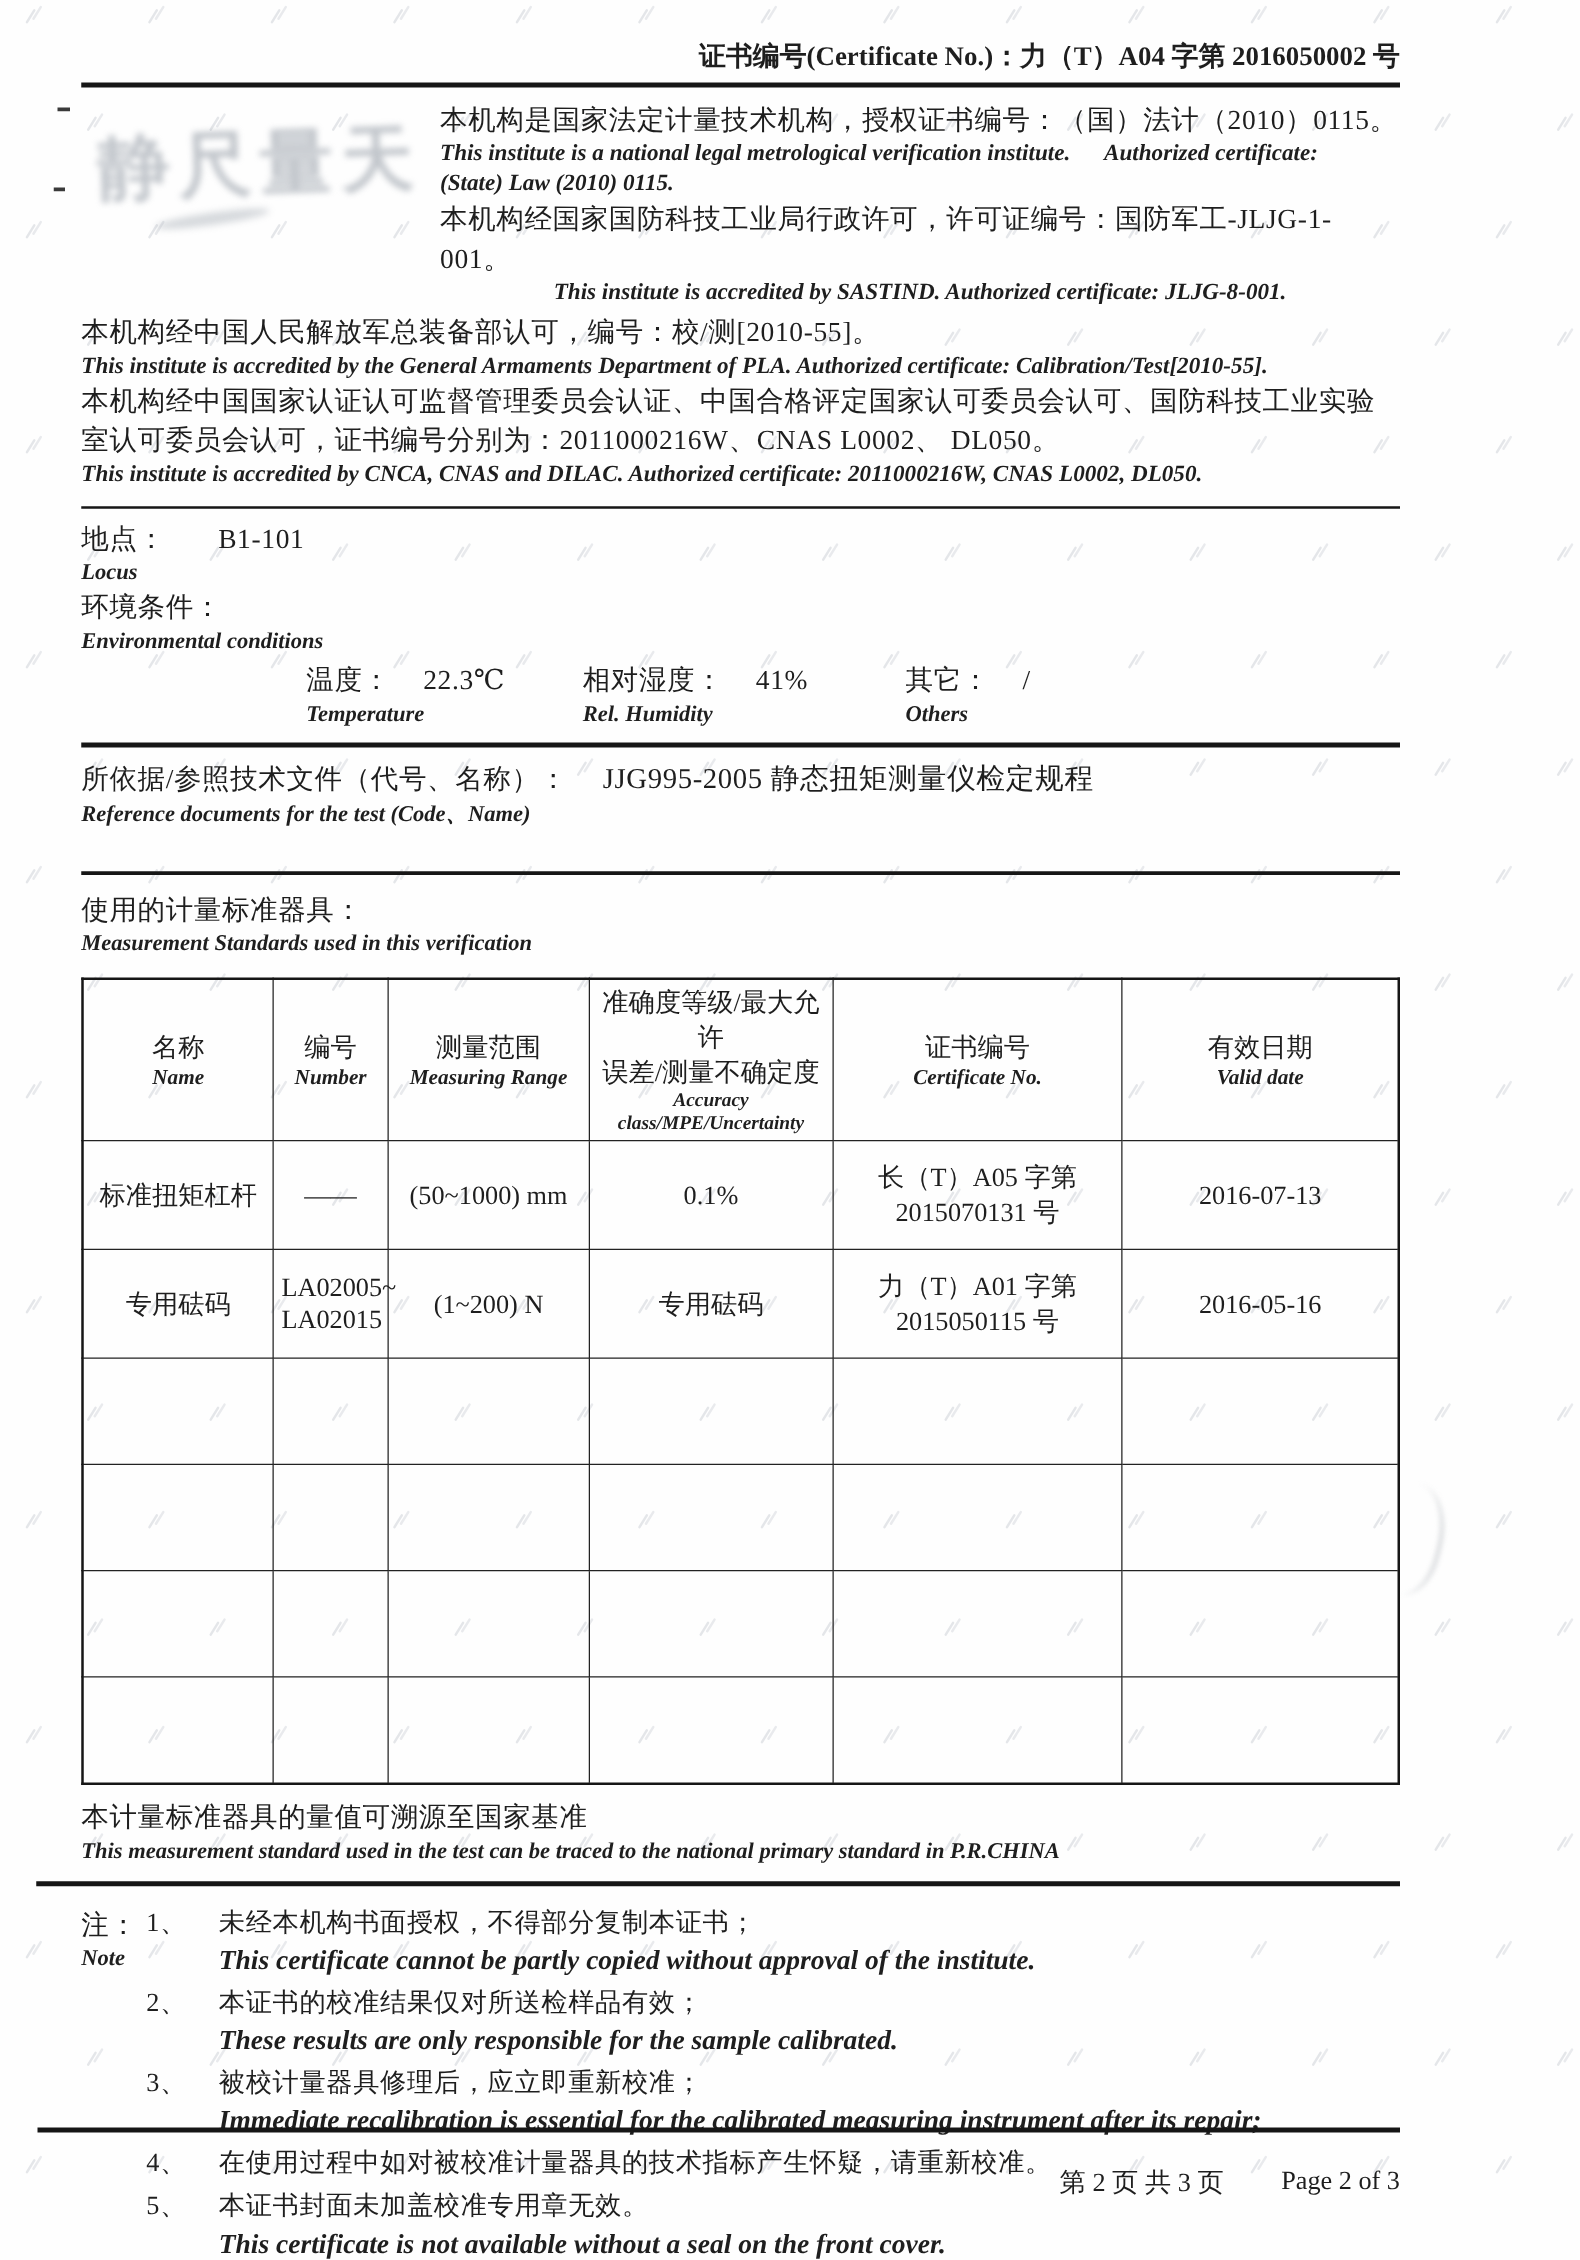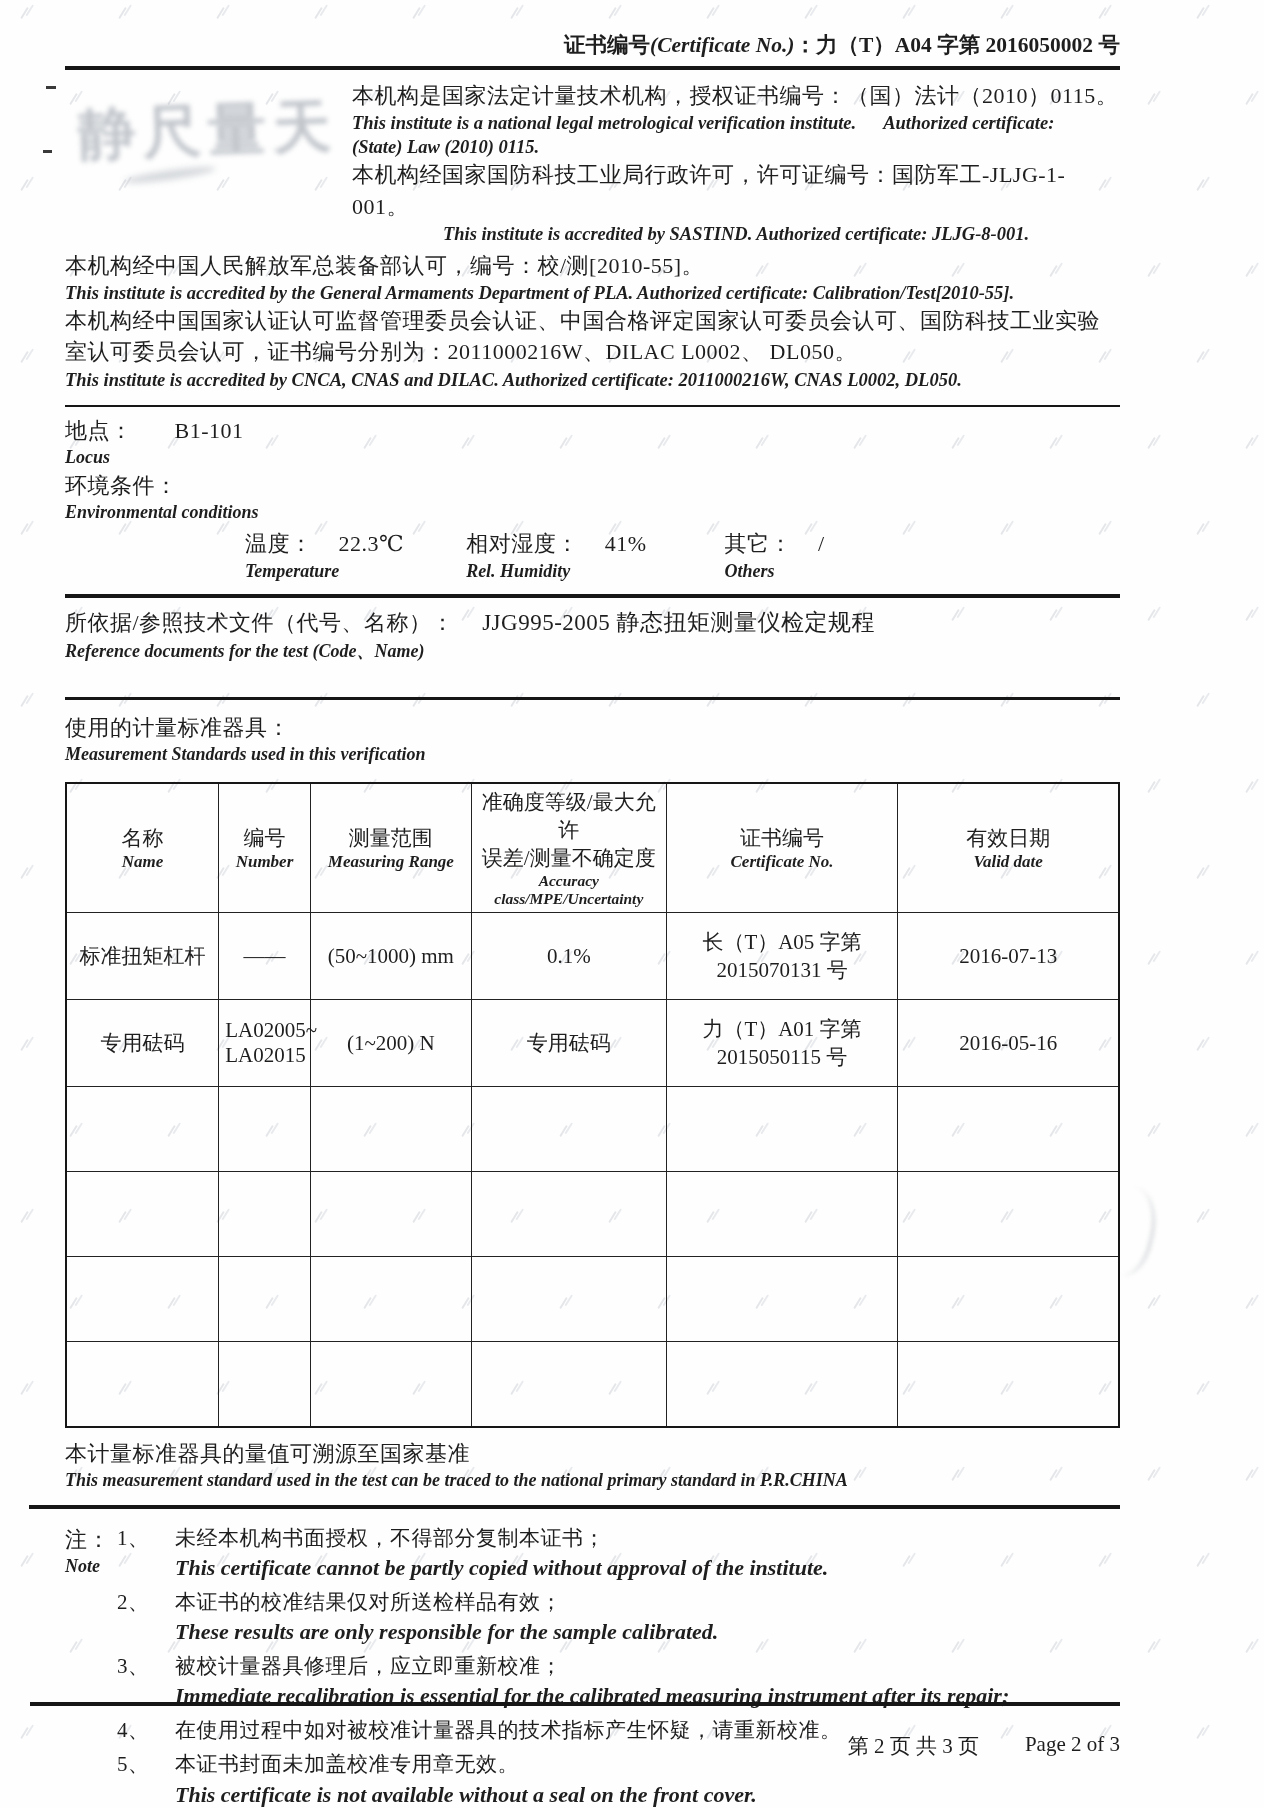--- a/index.html
+++ b/index.html
@@ -13,21 +13,21 @@
   .wm { position:absolute; width:13px; height:2px; background:#c6cad1; opacity:.45;
         transform:rotate(-58deg); box-shadow:5px 3px 0 #d0d4da; border-radius:1px; }
   .content { position:relative; z-index:1; padding:0 144px 0 65px; }
 
   .zh { font-size:22px; line-height:1.42; letter-spacing:.5px; }
   .en { font-size:18.5px; font-weight:700; font-style:italic; line-height:1.3; }
   .preline { white-space:pre-line; }
   .prewrap { white-space:pre-wrap; }
 
   .cert-line { padding-top:30px; text-align:right; font-size:21.5px; font-weight:700; }
-  .cert-line .en-inline { font-style:italic; font-weight:700; }
+  .cert-line .en-inline { font-weight:700; }
 
   .rule { background:#161616; }
   .rule.r1 { height:4px; margin-top:7px; }
   .rule.r2 { height:2.5px; margin-top:13px; }
   .rule.r3 { height:4px; margin-top:11px; }
   .rule.r4 { height:2.5px; margin-top:34px; }
   .rule.r5 { height:3.5px; margin-top:13px; margin-left:-36px; }
   .rule.r6 { position:absolute; left:30px; right:144px; top:1702px; height:3.5px; background:#161616; z-index:1; }
 
   .seal { position:absolute; left:78px; top:92px; width:260px; height:120px; z-index:1; }
@@ -384,21 +384,21 @@
       <div class="zh">本机构是国家法定计量技术机构，授权证书编号：（国）法计（2010）0115。</div>
       <div class="en prewrap">This institute is a national legal metrological verification institute.      Authorized certificate:
 (State) Law (2010) 0115.</div>
       <div class="zh">本机构经国家国防科技工业局行政许可，许可证编号：国防军工-JLJG-1-001。</div>
       <div class="en center">This institute is accredited by SASTIND. Authorized certificate: JLJG-8-001.</div>
     </div>
 
     <div class="fullblock">
       <div class="zh">本机构经中国人民解放军总装备部认可，编号：校/测[2010-55]。</div>
       <div class="en">This institute is accredited by the General Armaments Department of PLA. Authorized certificate: Calibration/Test[2010-55].</div>
-      <div class="zh">本机构经中国国家认证认可监督管理委员会认证、中国合格评定国家认可委员会认可、国防科技工业实验室认可委员会认可，证书编号分别为：2011000216W、DILAC L0002、 DL050。</div>
+      <div class="zh">本机构经中国国家认证认可监督管理委员会认证、中国合格评定国家认可委员会认可、国防科技工业实验室认可委员会认可，证书编号分别为：2011000216W、CNAS L0002、 DL050。</div>
       <div class="en">This institute is accredited by CNCA, CNAS and DILAC. Authorized certificate: 2011000216W, CNAS L0002, DL050.</div>
     </div>
 
     <div class="rule r2"></div>
 
     <div class="locus">
       <div class="zh">
         <span>地点：</span><span class="pair-val">B1-101</span>
       </div>
       <div class="en small-en">Locus</div>

